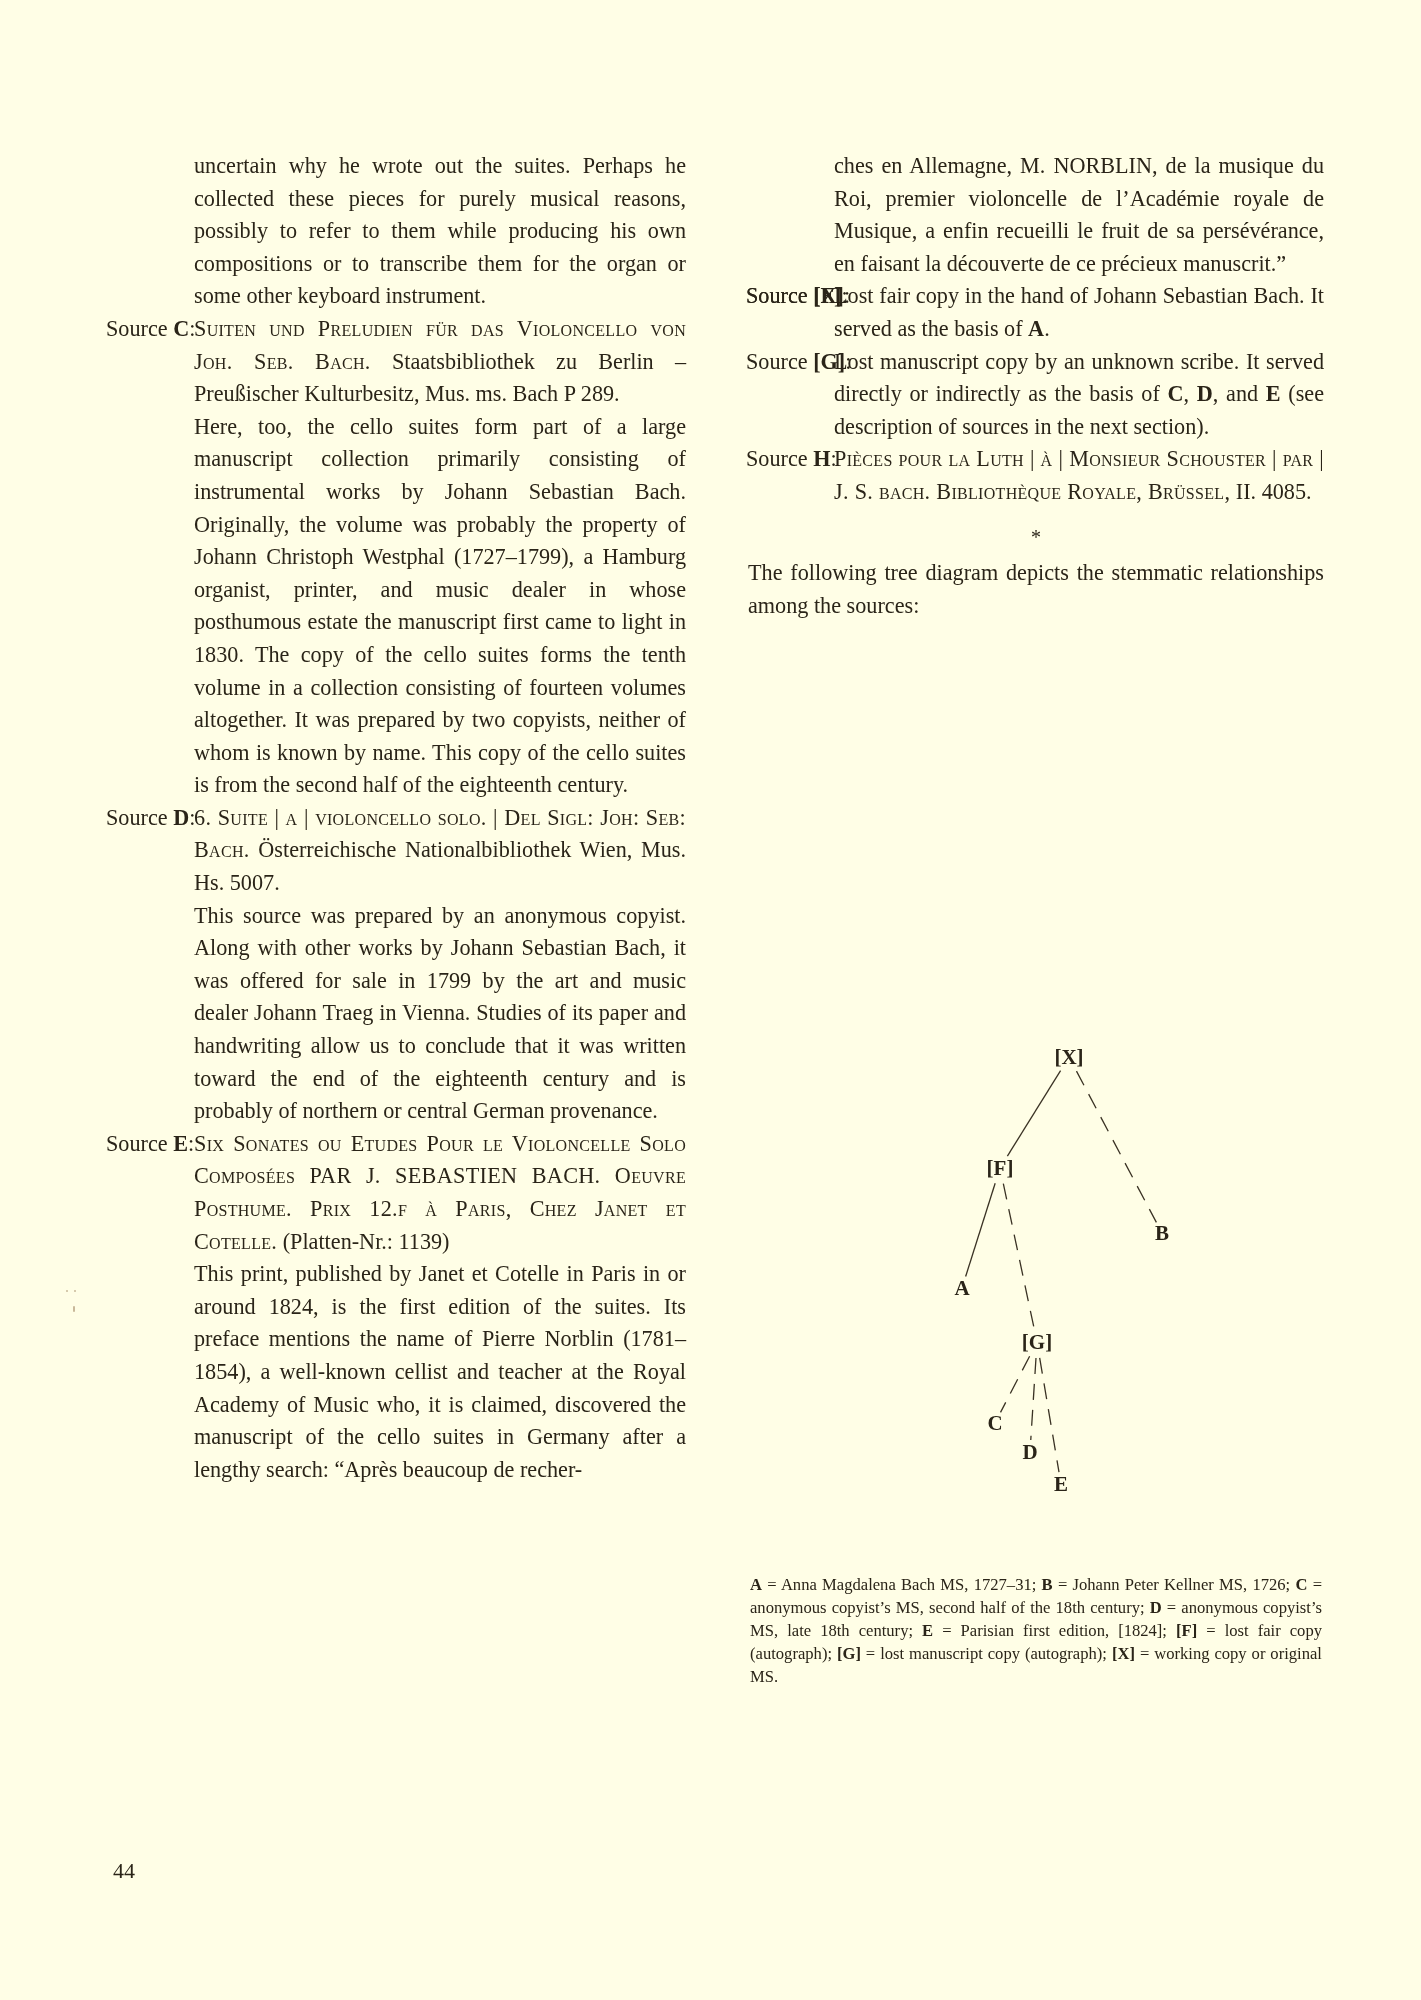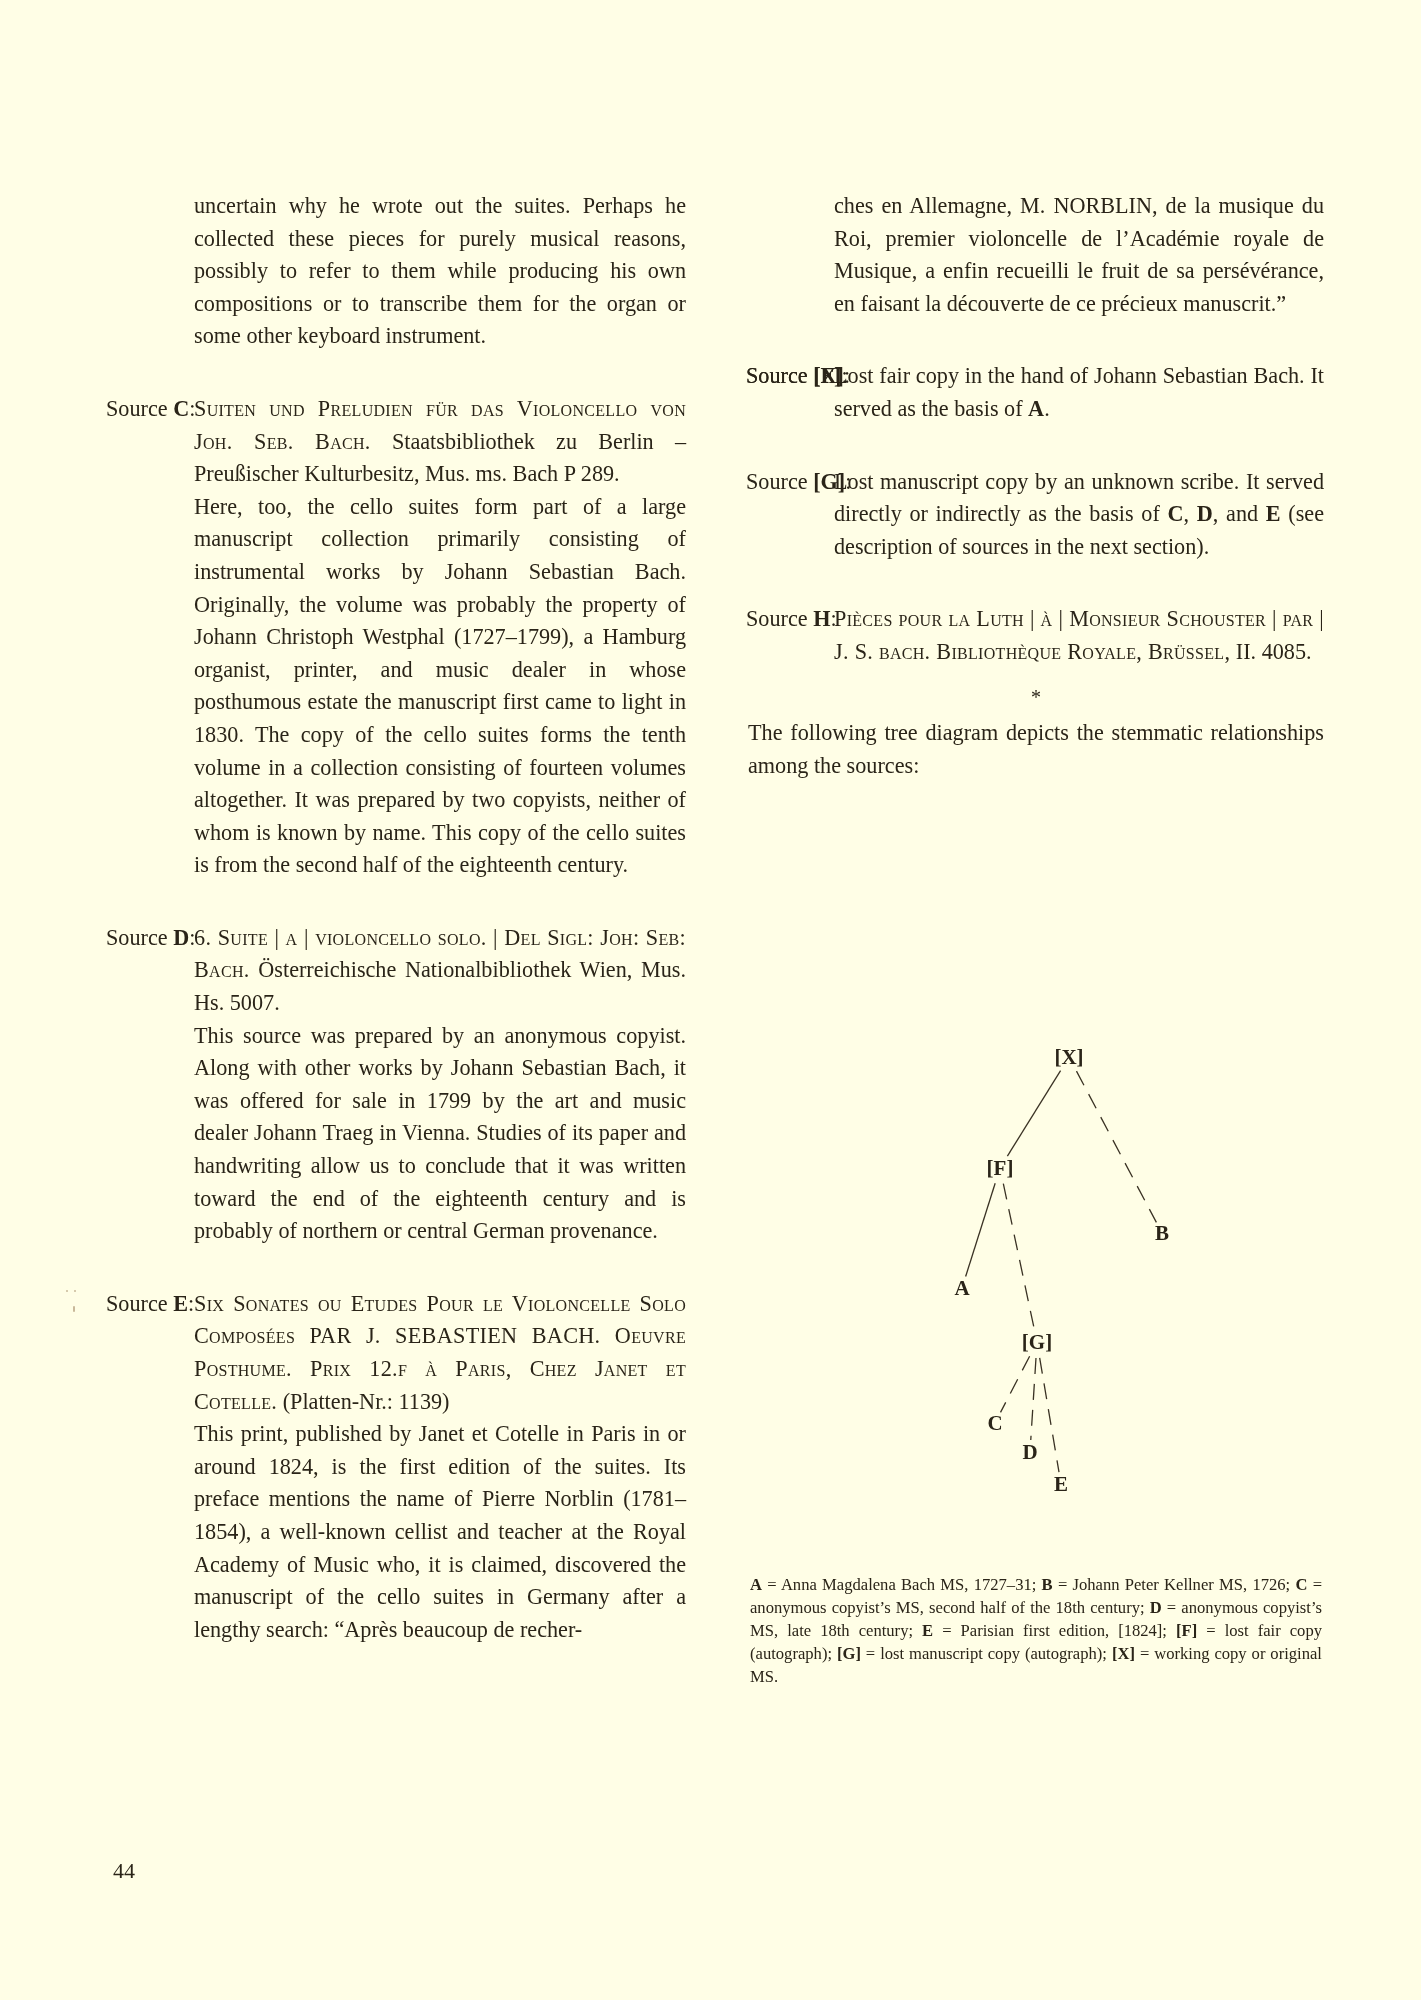--- a/index.html
+++ b/index.html
@@ -6,21 +6,21 @@
   body {
     width: 1421px; height: 2000px; position: relative; overflow: hidden;
     background: #fffee6;
     color: #2a2418;
     font-family: "Liberation Serif", "DejaVu Serif", serif;
   }
   .page { position: absolute; left: 0; top: 0; width: 1421px; height: 2000px; }
   .col { position: absolute; top: 150px; font-size: 22.2px; line-height: 32.6px; }
   .col-left { left: 108px; width: 578px; }
   .col-right { left: 748px; width: 576px; }
-  .entry { position: relative; padding-left: 86px; text-align: justify; hyphens: none; margin-top: 40px; }
+  .entry { position: relative; padding-left: 86px; text-align: justify; hyphens: none; }
   .col-right .entry { padding-left: 86px; }
   .entry .lbl { position: absolute; left: -2px; top: 0; white-space: nowrap; }
   .entry .lbl b { font-weight: bold; }
   .p { text-align: justify; text-align-last: left; margin: 0; }
   .sc { font-variant: small-caps; letter-spacing: 0.3px; }
   .star { text-align: center; margin: 12px 0 4px 0; font-size: 20px; }
   .intro { text-align: justify; margin: 0; }
   .diagram { position: absolute; left: 900px; top: 1030px; width: 320px; height: 480px; }
   .diagram svg { position: absolute; left: 0; top: 0; }
   .node { position: absolute; font-size: 21px; font-weight: bold; transform: translate(-50%, -50%); white-space: nowrap; }

